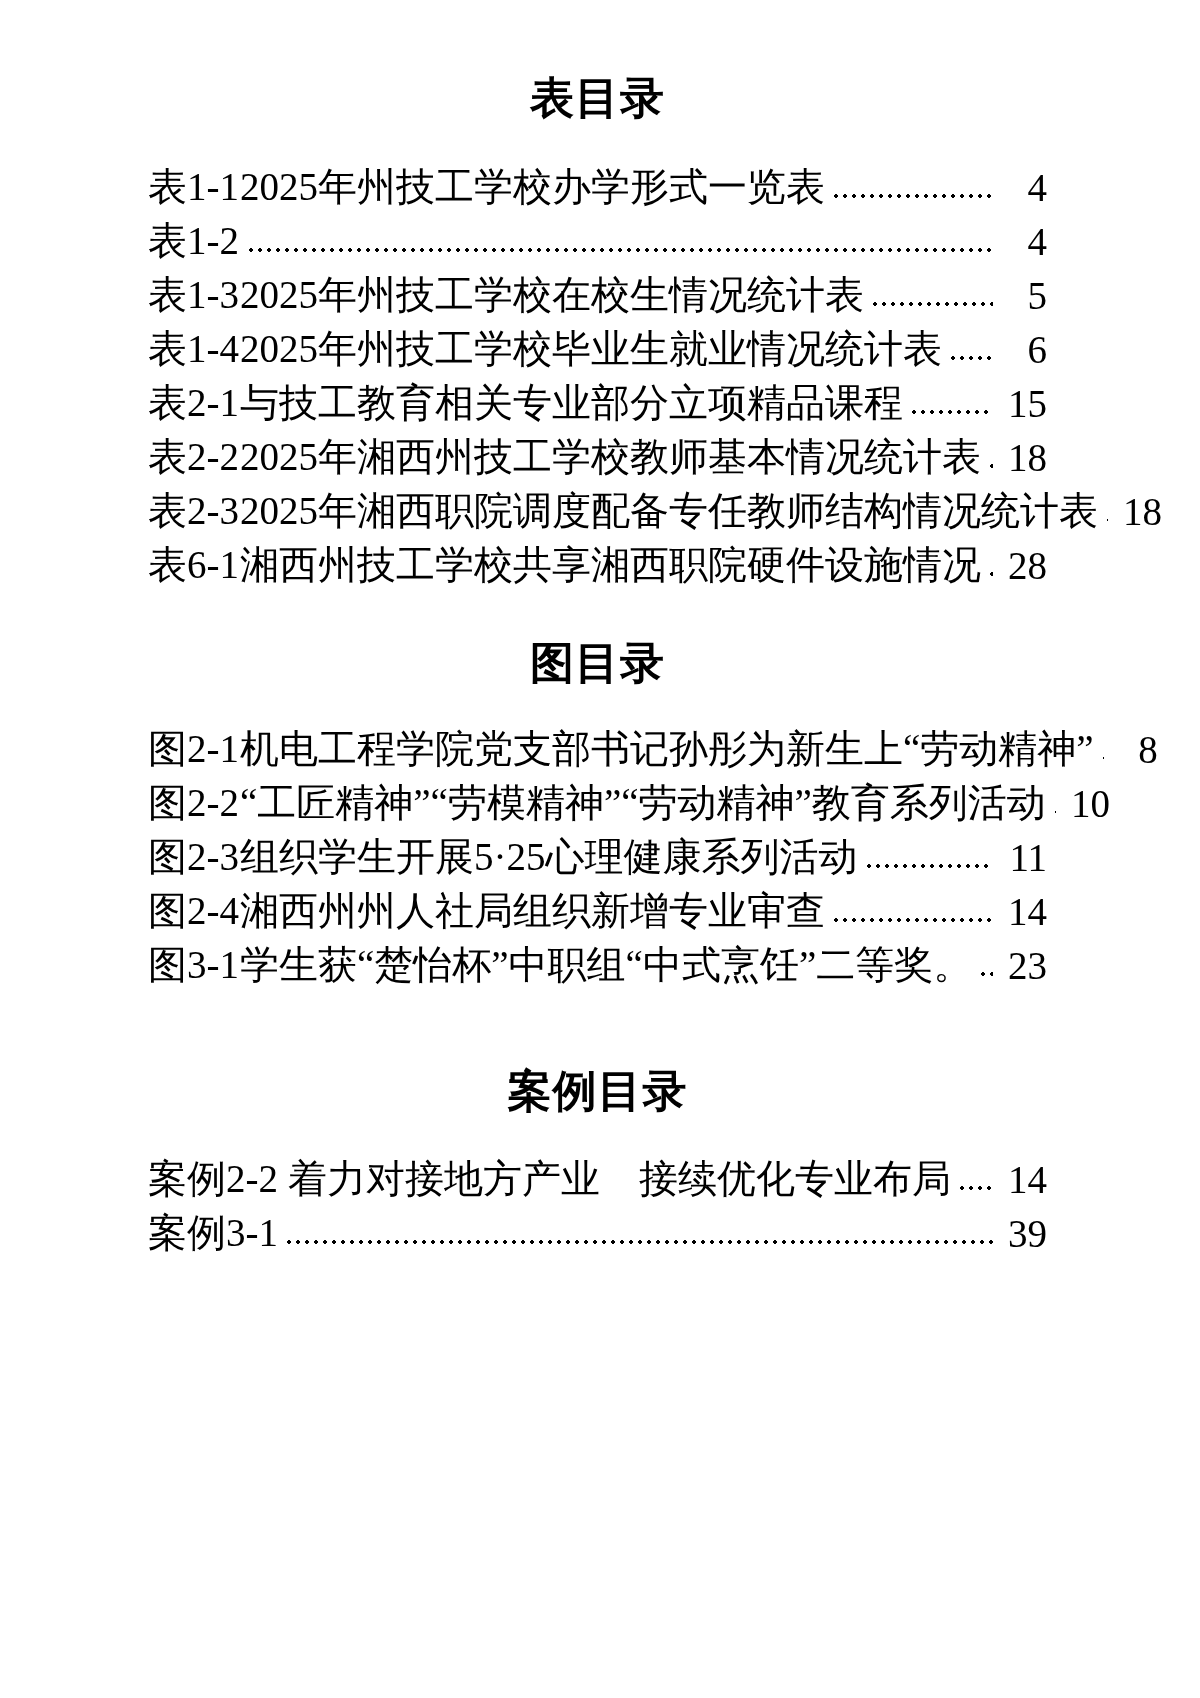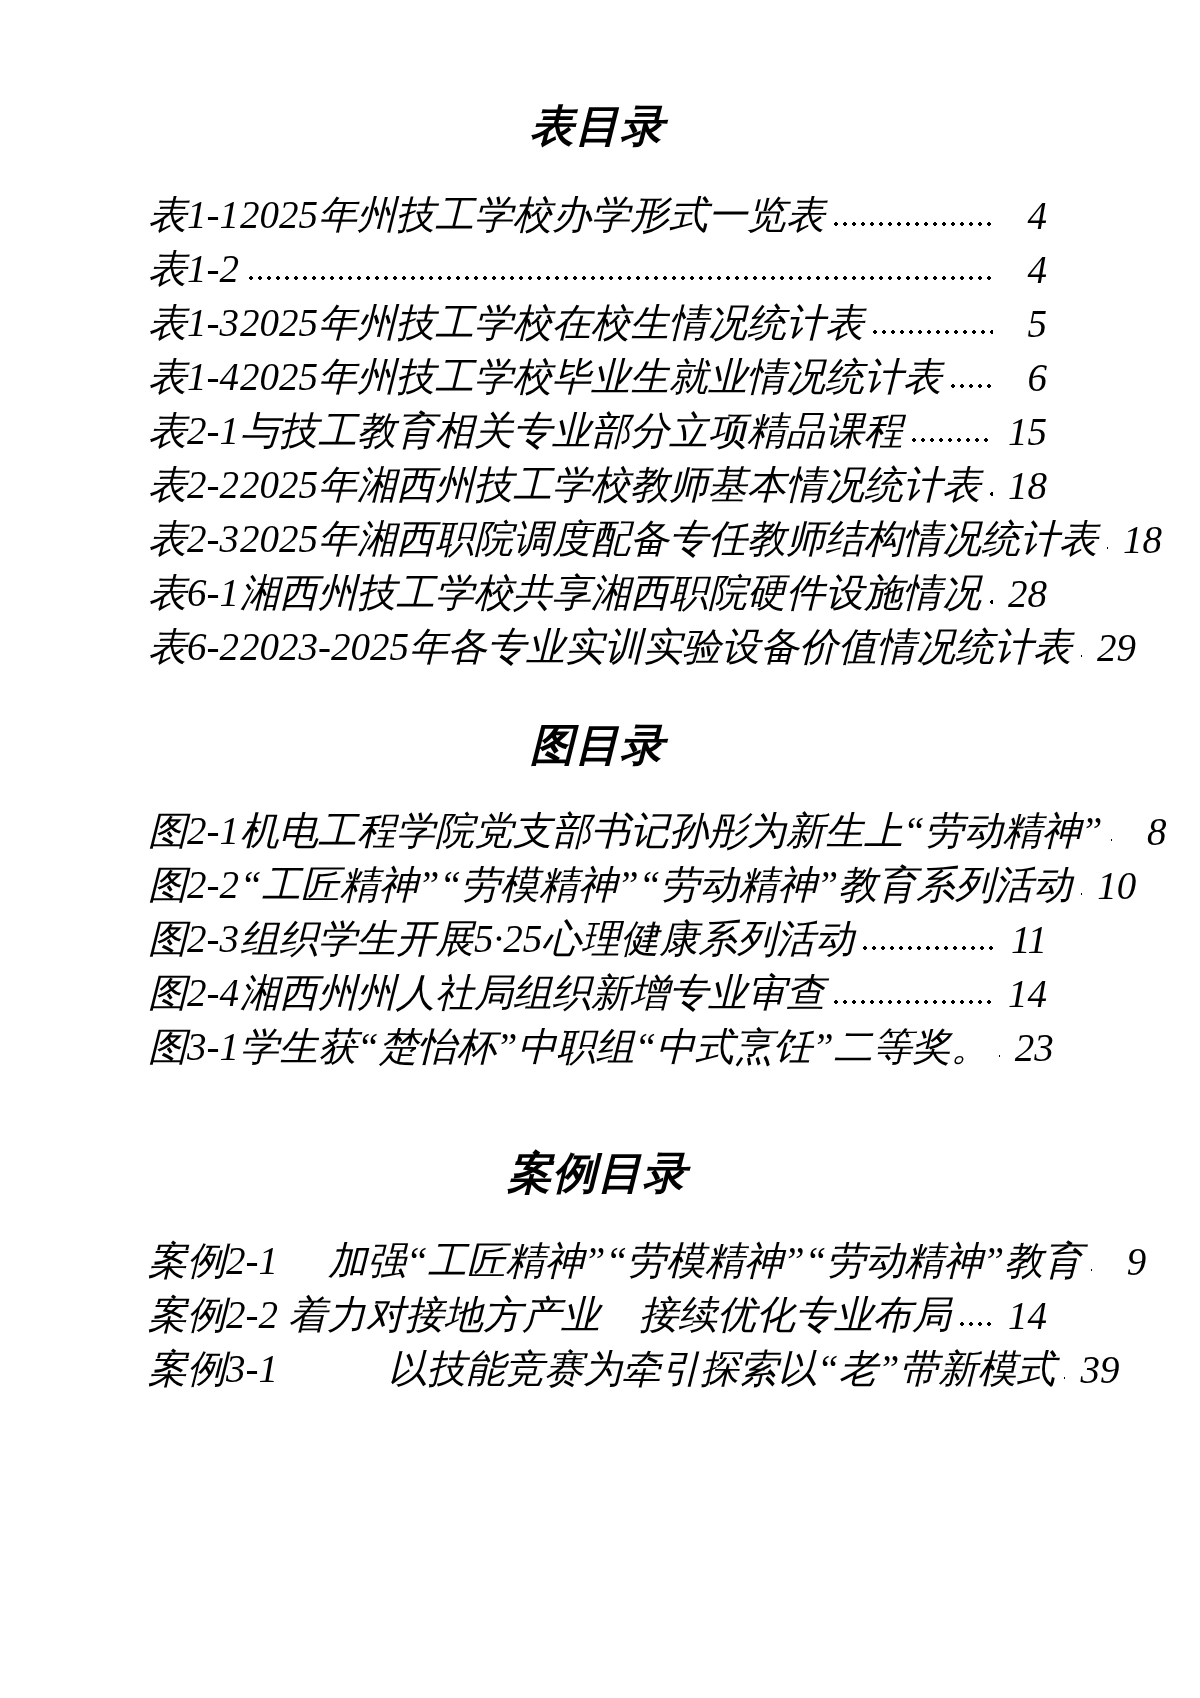--- a/index.html
+++ b/index.html
@@ -3,24 +3,23 @@
 <meta charset="utf-8">
 <style>
   html, body { margin: 0; padding: 0; background: #e8e8e8; }
   .page {
     position: relative;
     width: 1200px;
     height: 1698px;
     margin: 0 auto;
     background: #ffffff;
     box-sizing: border-box;
-    padding: 100px 153px 0 148px;
+    padding: 72px 153px 0 148px;
     color: #000000;
     overflow: hidden;
-    font-style: italic;
   }
   .toc-heading {
     margin: 0;
     height: 52px;
     line-height: 52px;
     text-align: center;
     font-family: "Liberation Sans", "DejaVu Sans", sans-serif;
     font-weight: 700;
     font-size: 44px;
     letter-spacing: 1px;
@@ -115,26 +114,20 @@
         <span class="title">2025年湘西职院调度配备专任教师结构情况统计表</span>
         <span class="leader"></span>
         <span class="pagenum">18</span>
     </div>
     <div class="entry">
       <span class="label">表6-1</span>
         <span class="title">湘西州技工学校共享湘西职院硬件设施情况</span>
         <span class="leader"></span>
         <span class="pagenum">28</span>
     </div>
-    <div class="entry">
-      <span class="label">表6-2</span>
-        <span class="title">2023-2025年各专业实训实验设备价值情况统计表</span>
-        <span class="leader"></span>
-        <span class="pagenum">29</span>
-    </div>
   </div>
 
   <h1 class="toc-heading h-figures">图目录</h1>
 
   <div class="toc-list list-figures">
     <div class="entry">
       <span class="label">图2-1</span>
         <span class="title">机电工程学院党支部书记孙彤为新生上“劳动精神”</span>
         <span class="leader"></span>
         <span class="pagenum">8</span>
@@ -161,33 +154,26 @@
       <span class="label">图3-1</span>
         <span class="title">学生获“楚怡杯”中职组“中式烹饪”二等奖。</span>
         <span class="leader"></span>
         <span class="pagenum">23</span>
     </div>
   </div>
 
   <h1 class="toc-heading h-cases">案例目录</h1>
 
   <div class="toc-list list-cases">
-    <div class="entry case-entry ind-a">
-      <span class="label">案例2-1</span>
-        <span class="title">加强“工匠精神”“劳模精神”“劳动精神”教育</span>
-        <span class="leader"></span>
-        <span class="pagenum">9</span>
-    </div>
     <div class="entry case-entry ind-b">
       <span class="label">案例2-2</span>
         <span class="title">着力对接地方产业　接续优化专业布局</span>
         <span class="leader"></span>
         <span class="pagenum">14</span>
     </div>
     <div class="entry case-entry ind-c">
       <span class="label">案例3-1</span>
-        <span class="title">以技能竞赛为牵引探索以“老”带新模式</span>
         <span class="leader"></span>
         <span class="pagenum">39</span>
     </div>
   </div>
 
 </div>
 
 </body></html>

